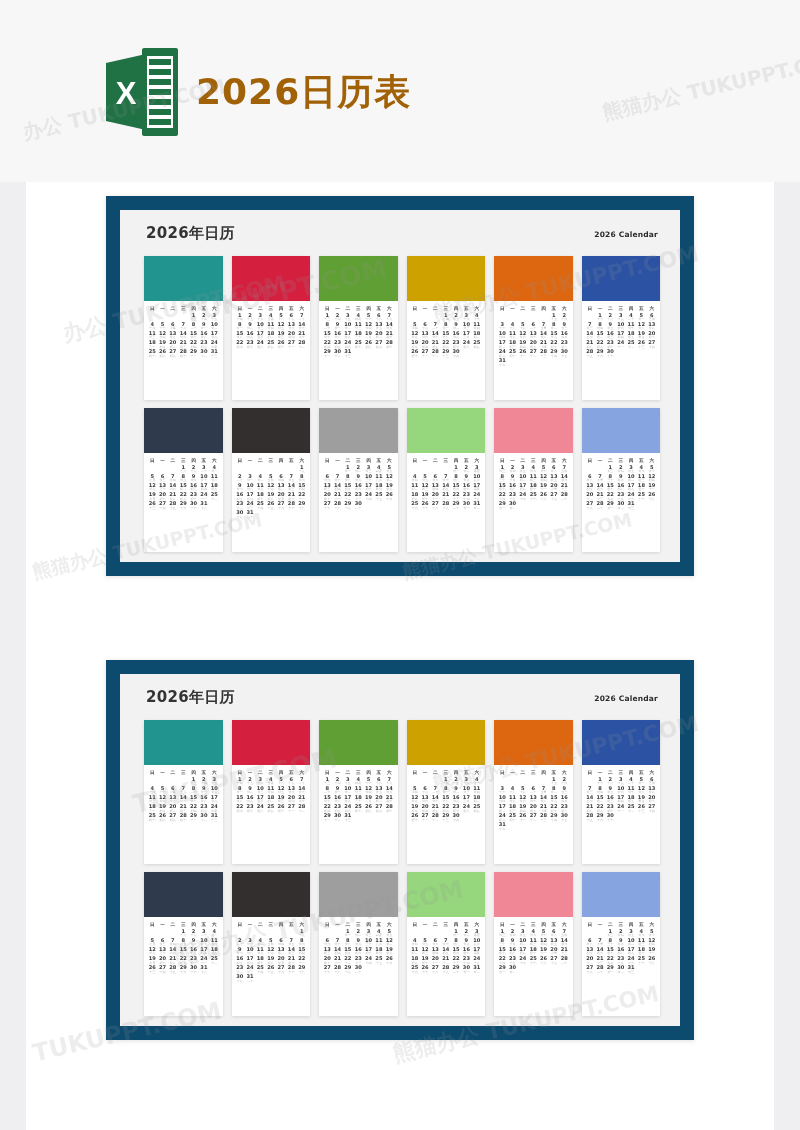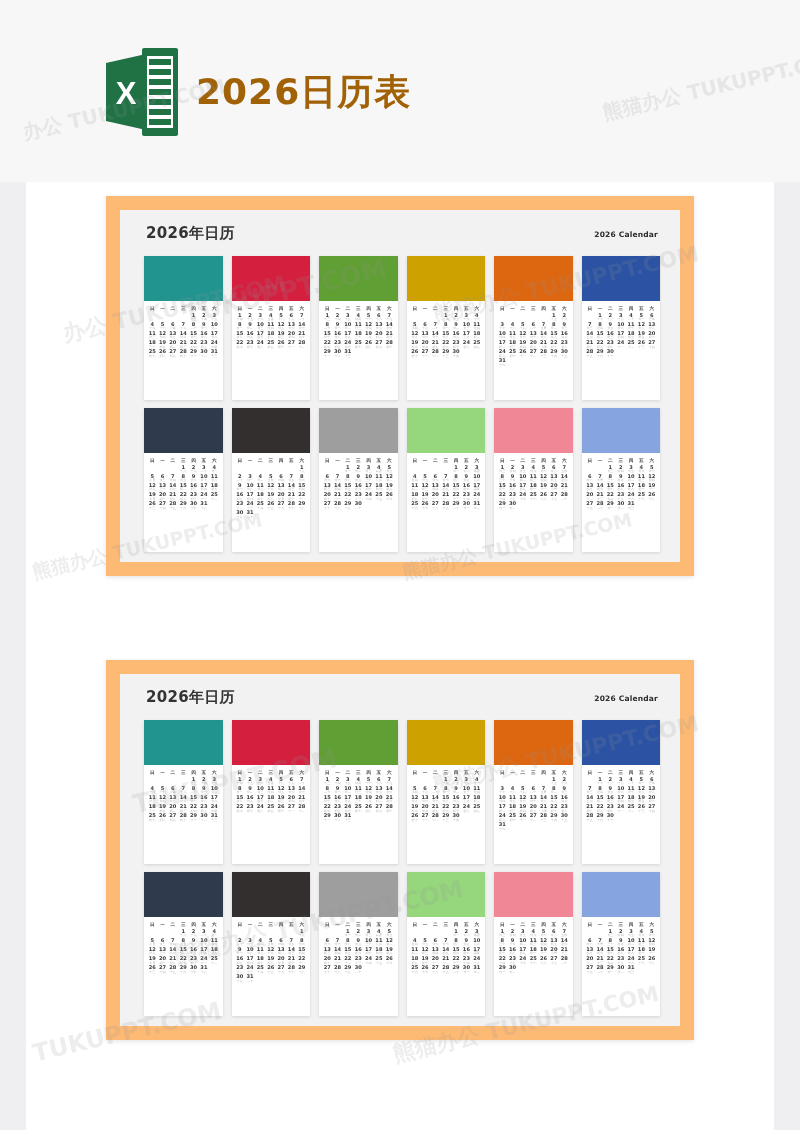--- a/index.html
+++ b/index.html
@@ -27,21 +27,21 @@
   .xls-sheet{position:absolute;left:41px;top:8px;width:26px;height:72px;background:#ffffff;}
   .xls-rows{position:absolute;left:43px;top:11px;width:22px;height:66px;
     background:repeating-linear-gradient(#207245 0 6px,#ffffff 6px 10px);}
   .banner-txt{display:flex;flex-direction:column;}
   .banner-title{font-size:36px;font-weight:700;color:#a16207;letter-spacing:1px;line-height:1.05;
     font-family:"DejaVu Sans","Liberation Sans",sans-serif;}
   .banner-sub{margin-top:9px;font-size:21px;font-weight:700;color:#2a2a2a;
     font-family:"DejaVu Sans","Liberation Sans",sans-serif;}
 
   
-  .sheet{position:absolute;background:#fdba74;box-shadow:0 1px 5px rgba(0,0,0,.12);}
+  .sheet{position:absolute;background:#0c4a6e;box-shadow:0 1px 5px rgba(0,0,0,.12);}
   .sheet.one{left:106px;top:196px;width:588px;height:380px;}
   .sheet.two{left:106px;top:660px;width:588px;height:380px;}
   .sheet-pad{position:absolute;left:14px;top:14px;right:14px;bottom:14px;background:#f2f2f3;}
 
   .cal-head{position:absolute;left:26px;right:22px;top:14px;height:26px;}
   .cal-title{position:absolute;left:0;top:0;font-size:15px;font-weight:700;color:#333333;
     font-family:"DejaVu Sans","Liberation Sans",sans-serif;letter-spacing:.3px;}
   .cal-title-en{position:absolute;right:0;top:6px;font-size:7.5px;font-weight:700;color:#2b2b2b;
     font-family:"DejaVu Sans","Liberation Sans",sans-serif;letter-spacing:.2px;}
 

